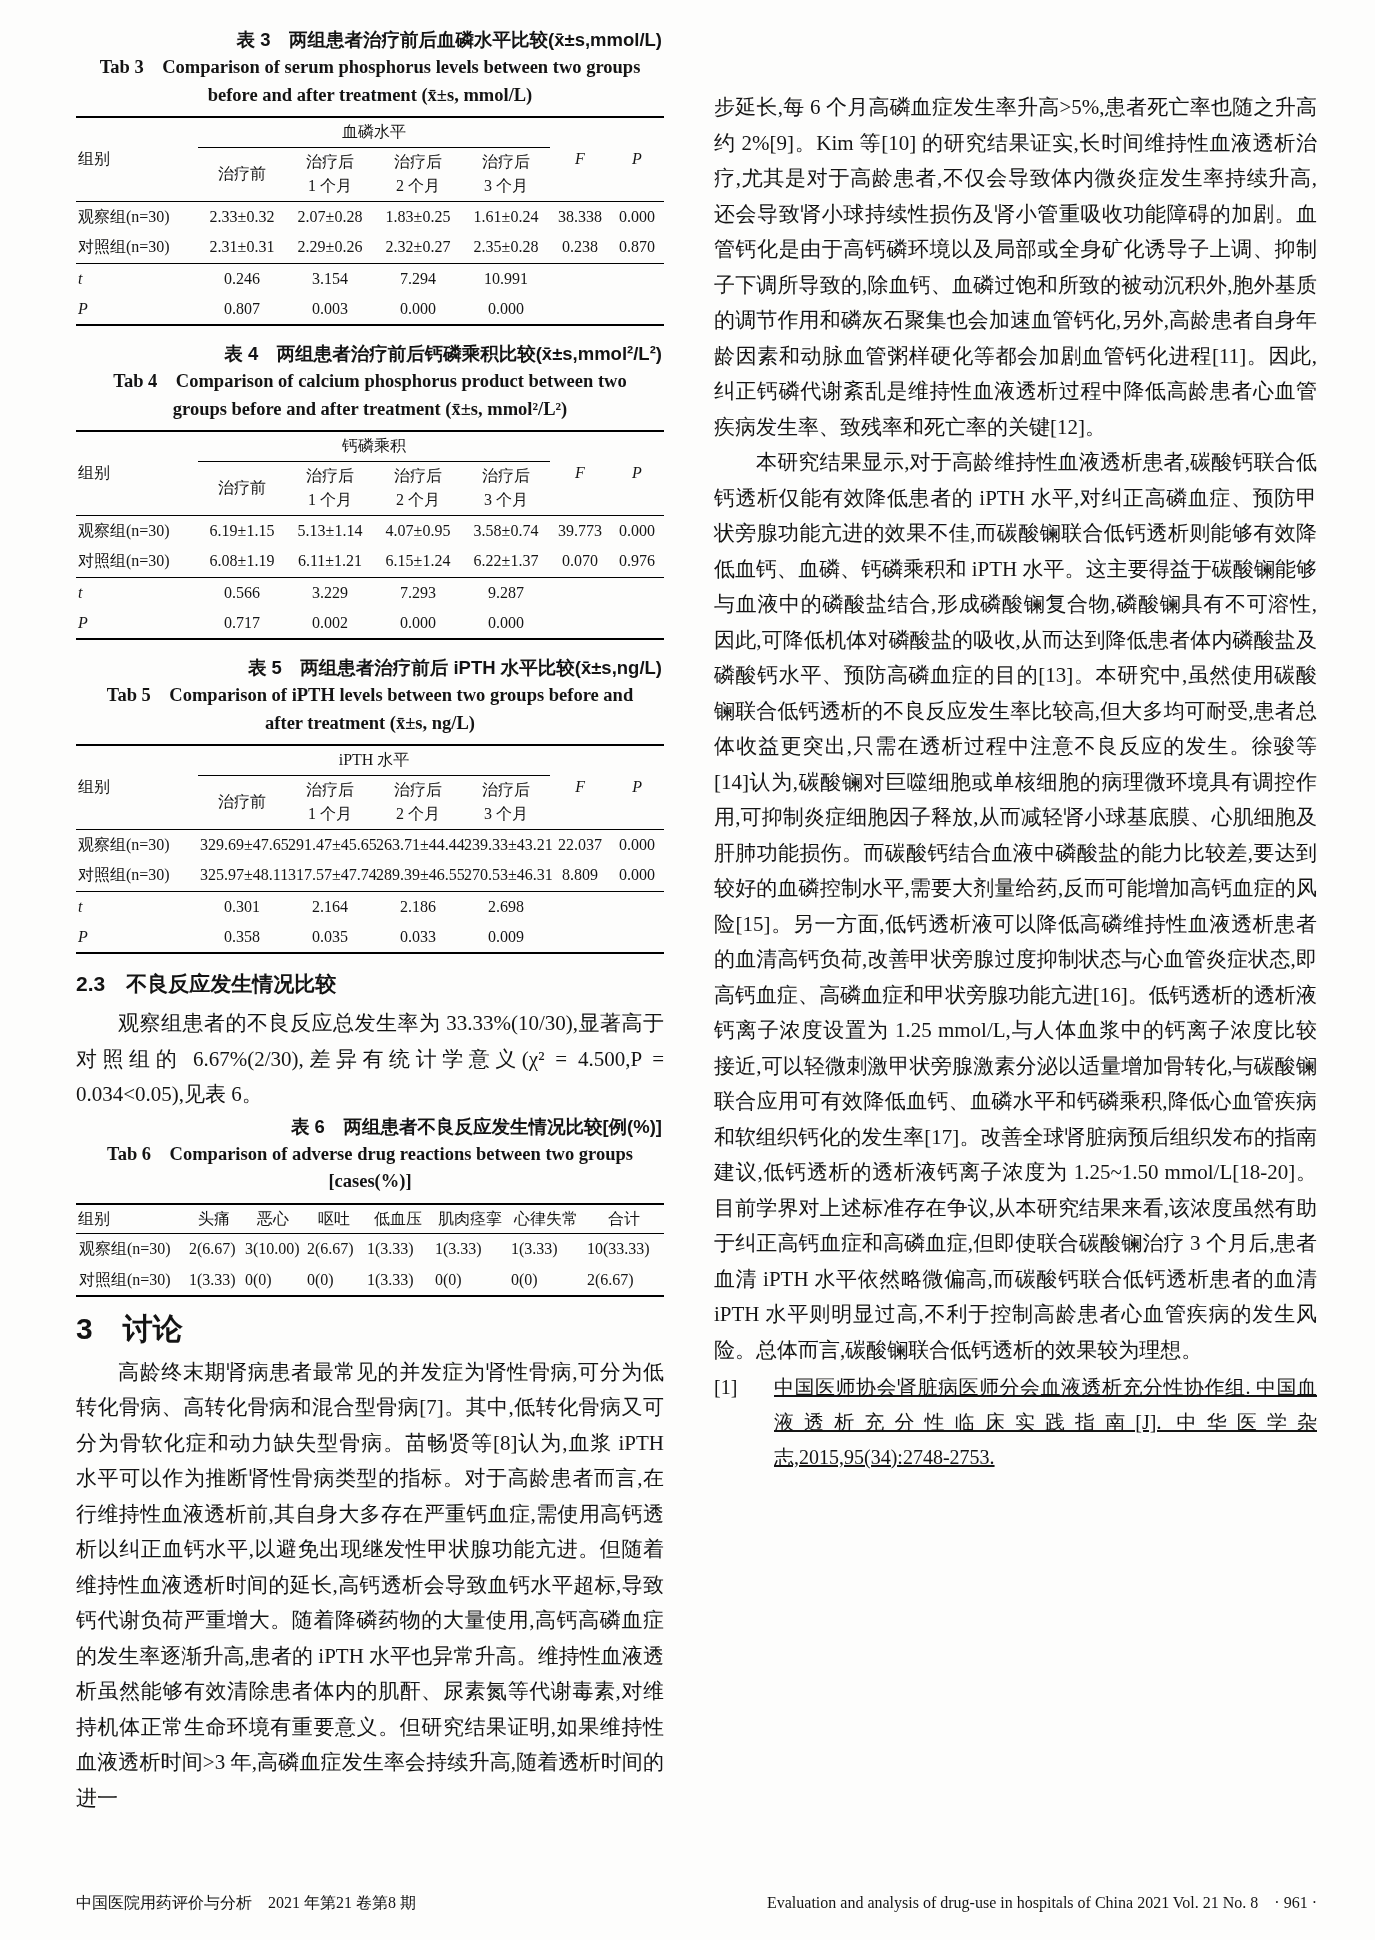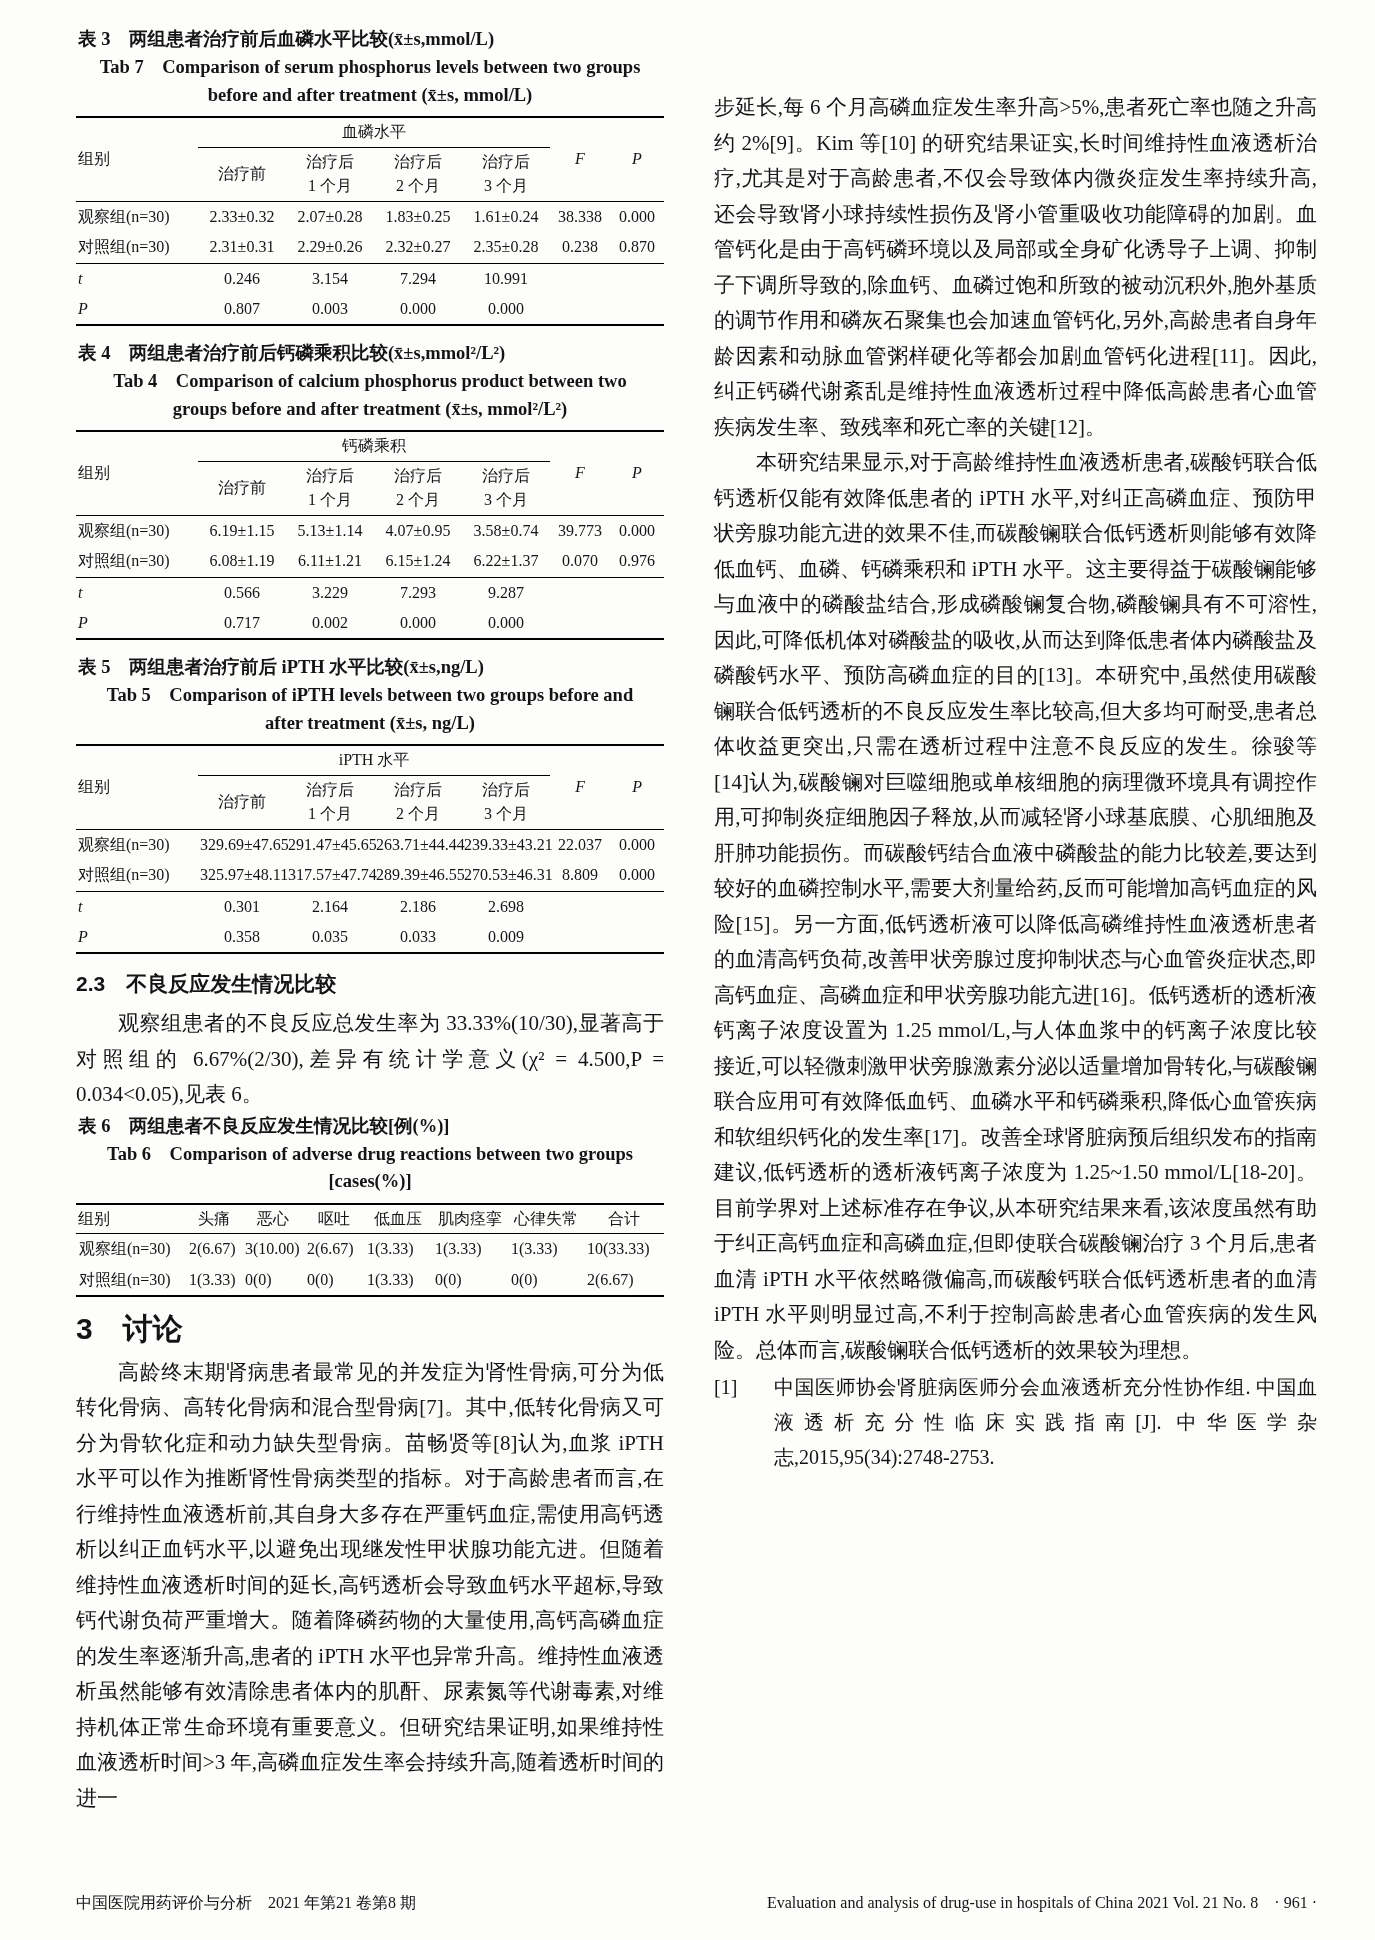--- a/index.html
+++ b/index.html
@@ -10,23 +10,23 @@
     font-family:"Liberation Serif","DejaVu Serif",serif;
     padding:26px 58px 0 76px;
   }
   .columns { display:flex; gap:50px; }
   .col-left  { width:588px; flex:none; }
   .col-right { width:603px; flex:none; padding-top:64px; }
 
   
   .table-block { margin-bottom:14px; }
   .tbl-title-zh {
-    font-family:Liberation Serif, serif;
+    font-family:Liberation Sans, sans-serif;
     font-weight:bold; font-size:18.5px; line-height:27px;
-    text-align:left; margin:0 2px 1px;
+    text-align:right; margin:0 2px 1px;
   }
   .tbl-title-en {
     font-weight:bold; font-size:18.5px; line-height:27.5px;
     text-align:center; margin:0 10px 7px;
   }
   table {
     width:100%; border-collapse:collapse; table-layout:fixed;
     border-top:2.5px solid #000; border-bottom:2.5px solid #000;
     font-size:16px;
   }
@@ -65,38 +65,38 @@
   .para {
     font-size:21px; line-height:35.5px; text-align:justify; text-indent:2em;
   }
   .para.no-indent { text-indent:0; }
   .refs-heading {
     font-family:"Liberation Sans","DejaVu Sans",sans-serif;
     font-weight:bold; font-size:22px; line-height:40px; margin-top:2px;
   }
   .ref-item { display:flex; font-size:20px; line-height:35px; margin-top:2px; }
   .ref-label { width:60px; flex:none; }
-  .ref-text { flex:1; text-align:justify; }
+  .ref-text { flex:1; text-align:justify;text-decoration:underline; }
 
   .page-footer {
     position:absolute; left:76px; right:58px; bottom:24px;
     display:flex; justify-content:space-between; font-size:16px; line-height:26px;
   }
 </style>
 </head>
 <body>
 
 <div class="page">
   <div class="columns">
 
     <div class="col-left">
 
       <section class="table-block">
         <div class="tbl-title-zh">表 3　两组患者治疗前后血磷水平比较(x̄±s,mmol/L)</div>
-        <div class="tbl-title-en">Tab 7　Comparison of serum phosphorus levels between two groups before and after treatment (x̄±s, mmol/L)</div>
+        <div class="tbl-title-en">Tab 3　Comparison of serum phosphorus levels between two groups before and after treatment (x̄±s, mmol/L)</div>
         <table class="stat-table">
           <colgroup>
               <col class="c-label">
               <col class="c-d">
               <col class="c-d">
               <col class="c-d">
               <col class="c-d">
               <col class="c-f">
               <col class="c-p">
             </colgroup>

